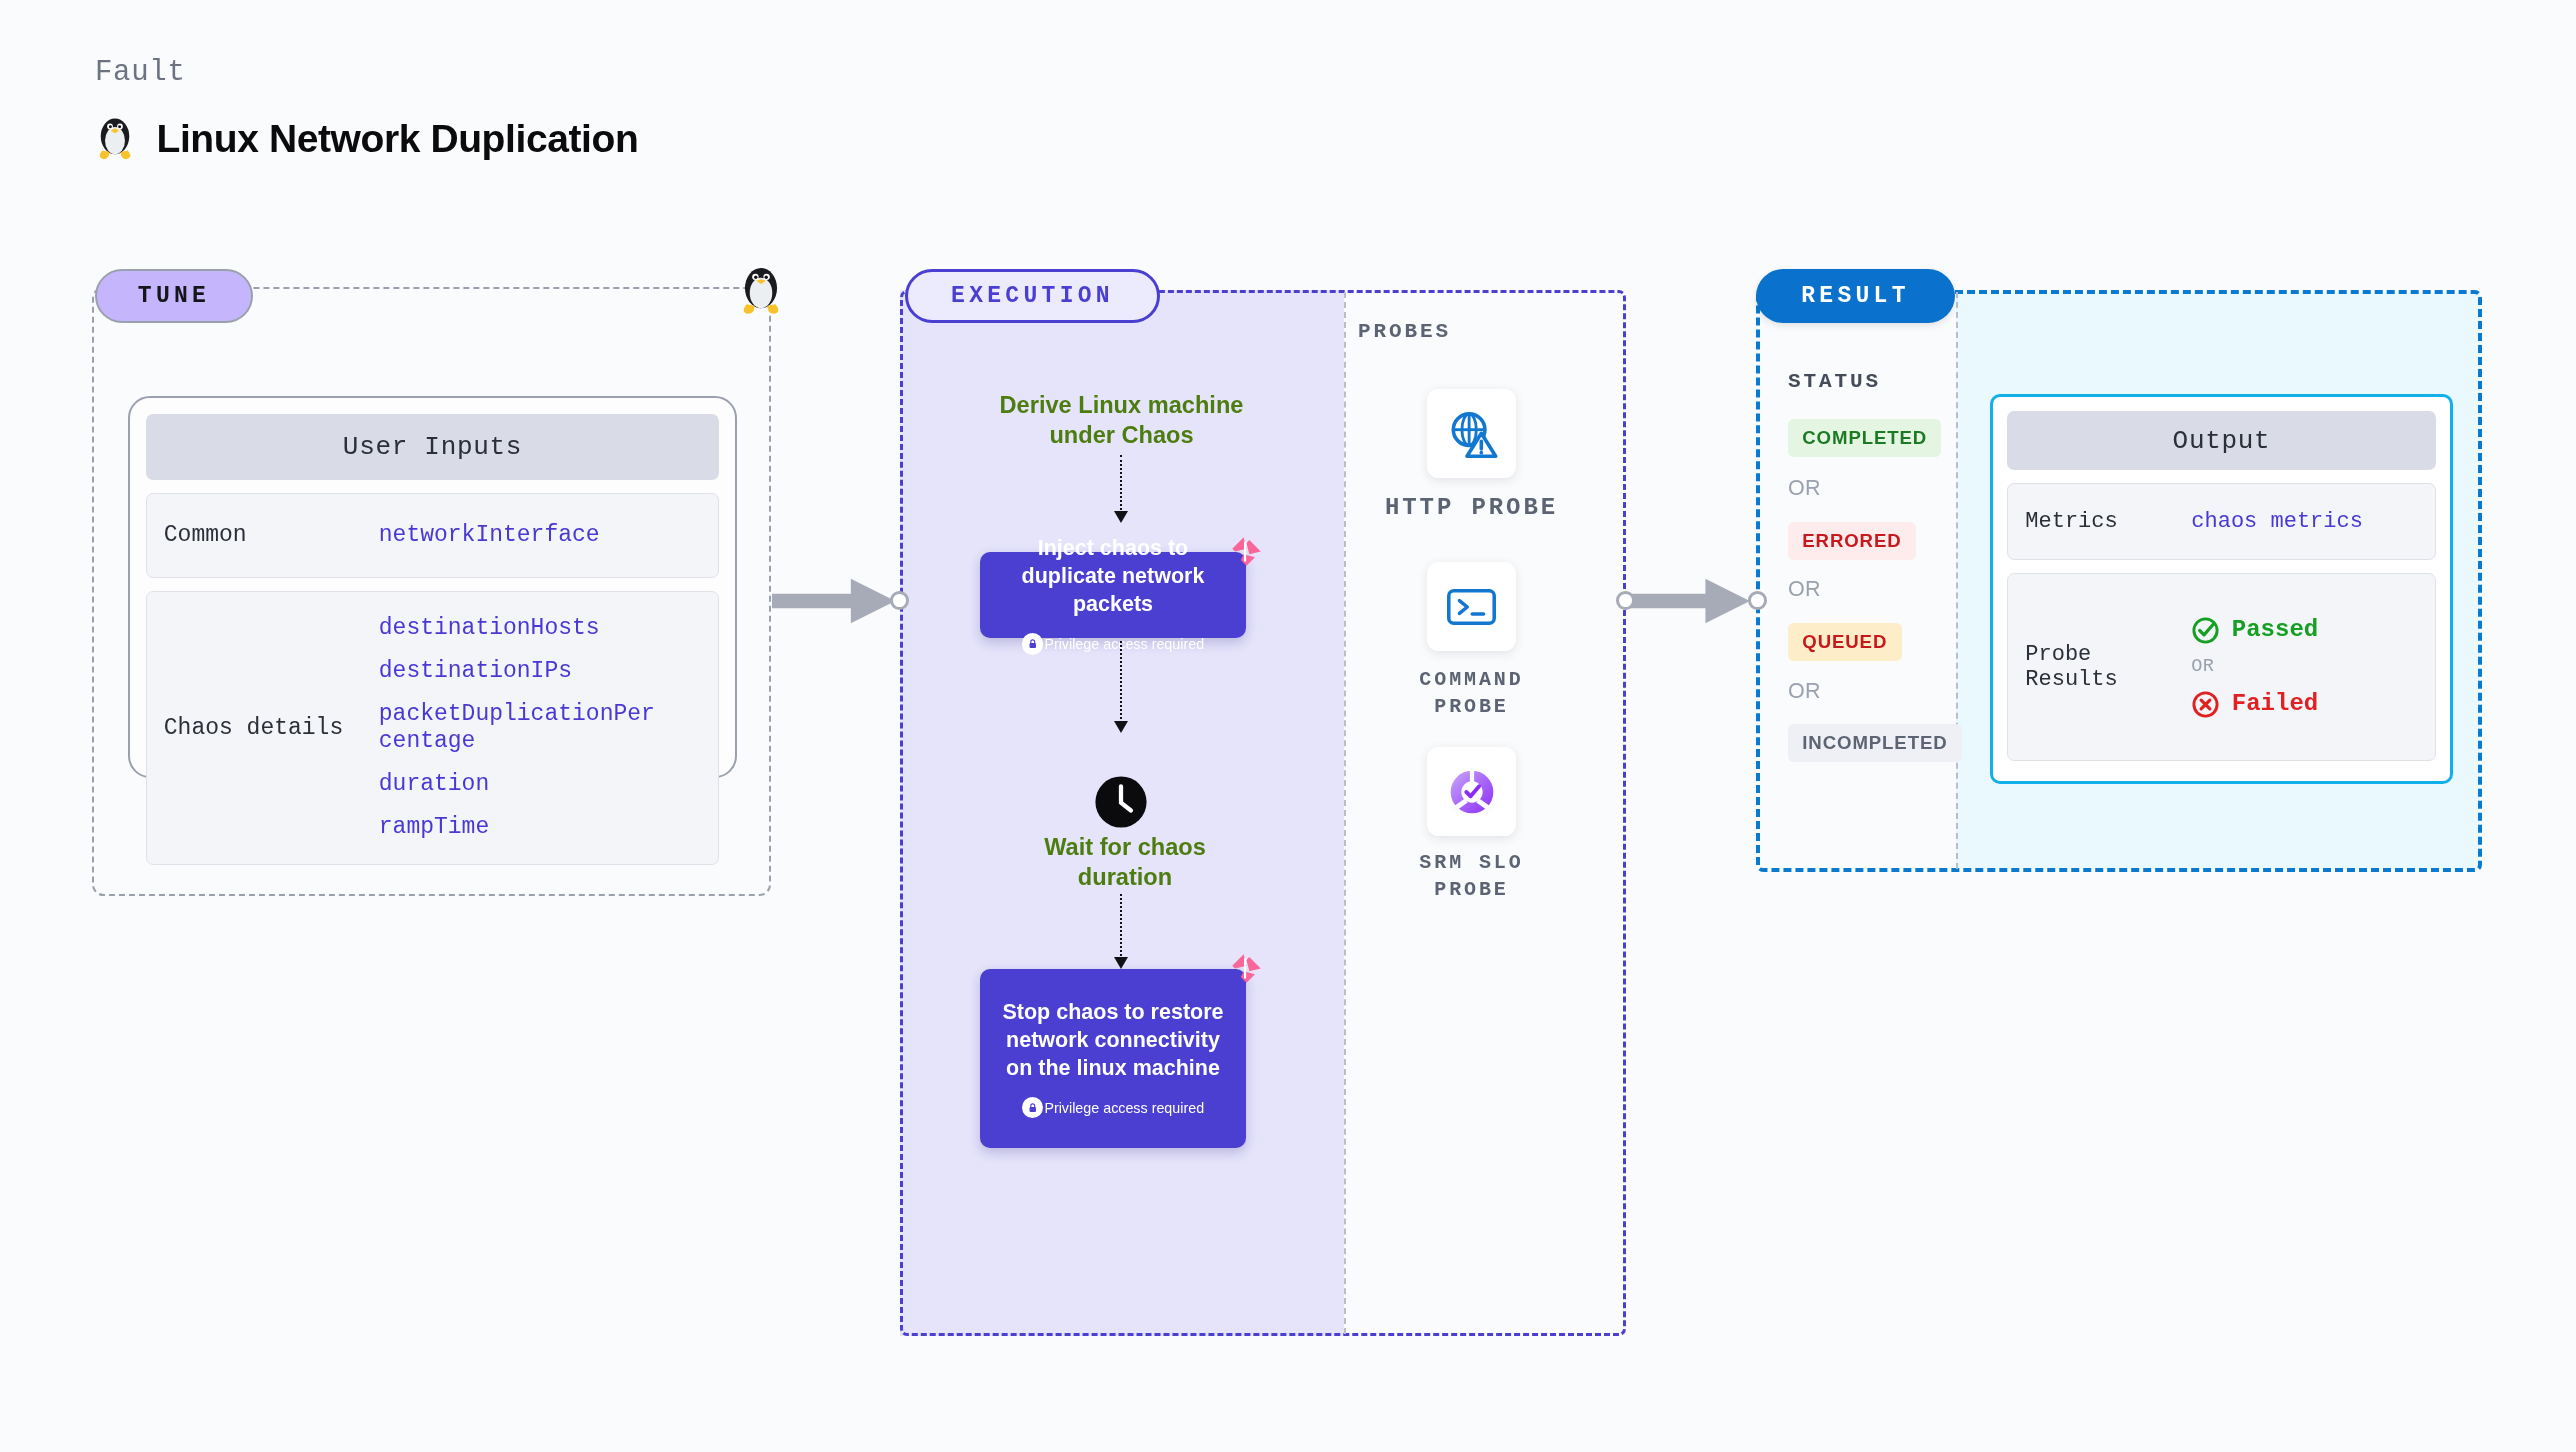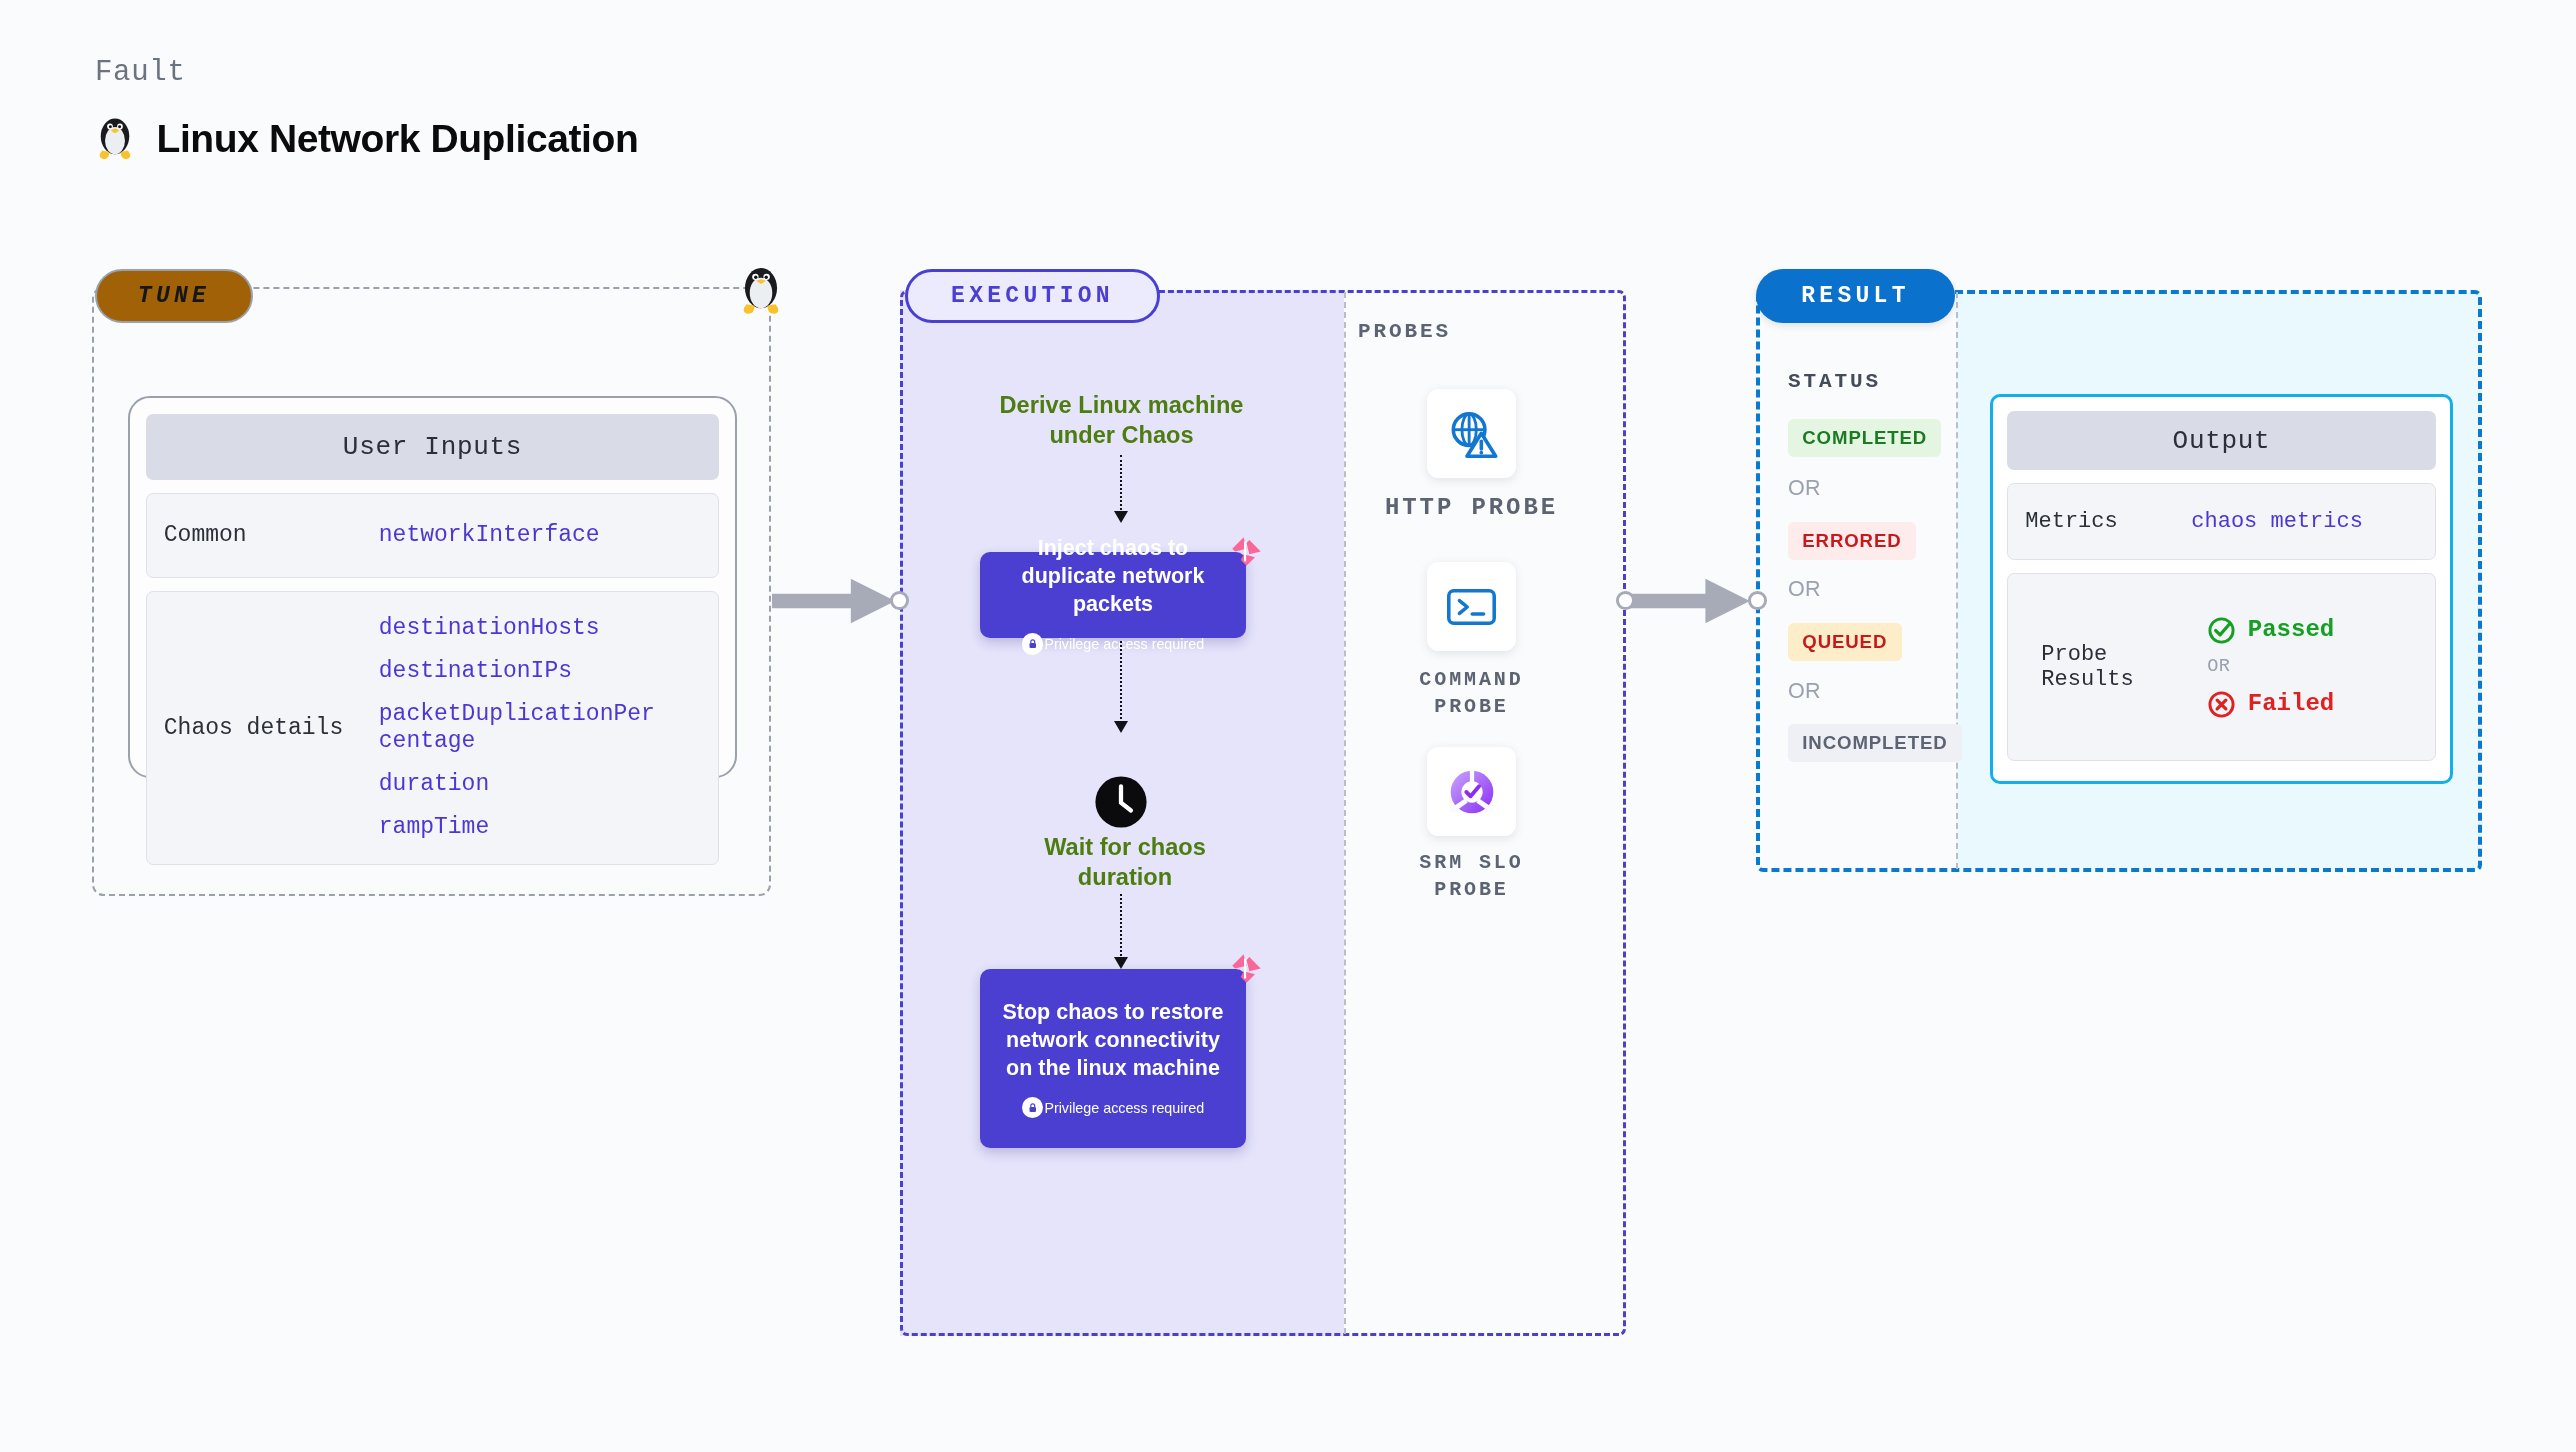--- a/index.html
+++ b/index.html
@@ -38,23 +38,22 @@
   }
 
   
   #tune-region {
     left: 92px; top: 287px; width: 679px; height: 609px;
     border: 2.9px dashed #9aa1ad; border-radius: 11.5px;
     background: transparent;
   }
   #tune-badge {
     left: 95px; top: 269px; width: 158px; height: 54px;
-    background: #a16207; border: 2.9px solid #9aa1ad; color: #15161a;
+    background: #c4b5fd; border: 2.9px solid #9aa1ad; color: #15161a;
     font-size: 23px;
-    font-style: italic;
   }
   #tune-penguin { position: absolute; left: 738px; top: 264px; z-index: 21; }
 
   
   #user-inputs-card {
     position: absolute; left: 128px; top: 364px;
     width: 609px; height: 382px;
     border: 2.9px solid #9aa1ad; border-radius: 22px;
     background: #fdfdfe; padding: 15.8px; margin-top: 32px;
   }
@@ -401,21 +400,21 @@
   <div class="card-header">Output</div>
 
   <div class="sub-panel" style="height:77px;">
     <div class="sub-label">Metrics</div>
     <div class="sub-values">
       <span>chaos metrics</span>
     </div>
   </div>
 
   <div class="sub-panel" style="height:188px;">
-    <div class="sub-label" style="white-space:pre-line;margin-left:16px;">Probe Results</div>
+    <div class="sub-label" style="white-space:pre-line;">Probe Results</div>
     <div class="sub-values" style="gap:11.5px;">
       <span class="result-line">
         <span>
           <svg width="29" height="29" viewBox="0 0 40 40">
             <circle cx="20" cy="20" r="16" fill="none" stroke="#16a023" stroke-width="4"></circle>
             <path d="M12 20 L18 26 L31 11" fill="none" stroke="#16a023" stroke-width="4.5" stroke-linecap="round" stroke-linejoin="round"></path>
           </svg>
         </span>
         <span class="txt" style="color:#16a023;">Passed</span>
       </span>

